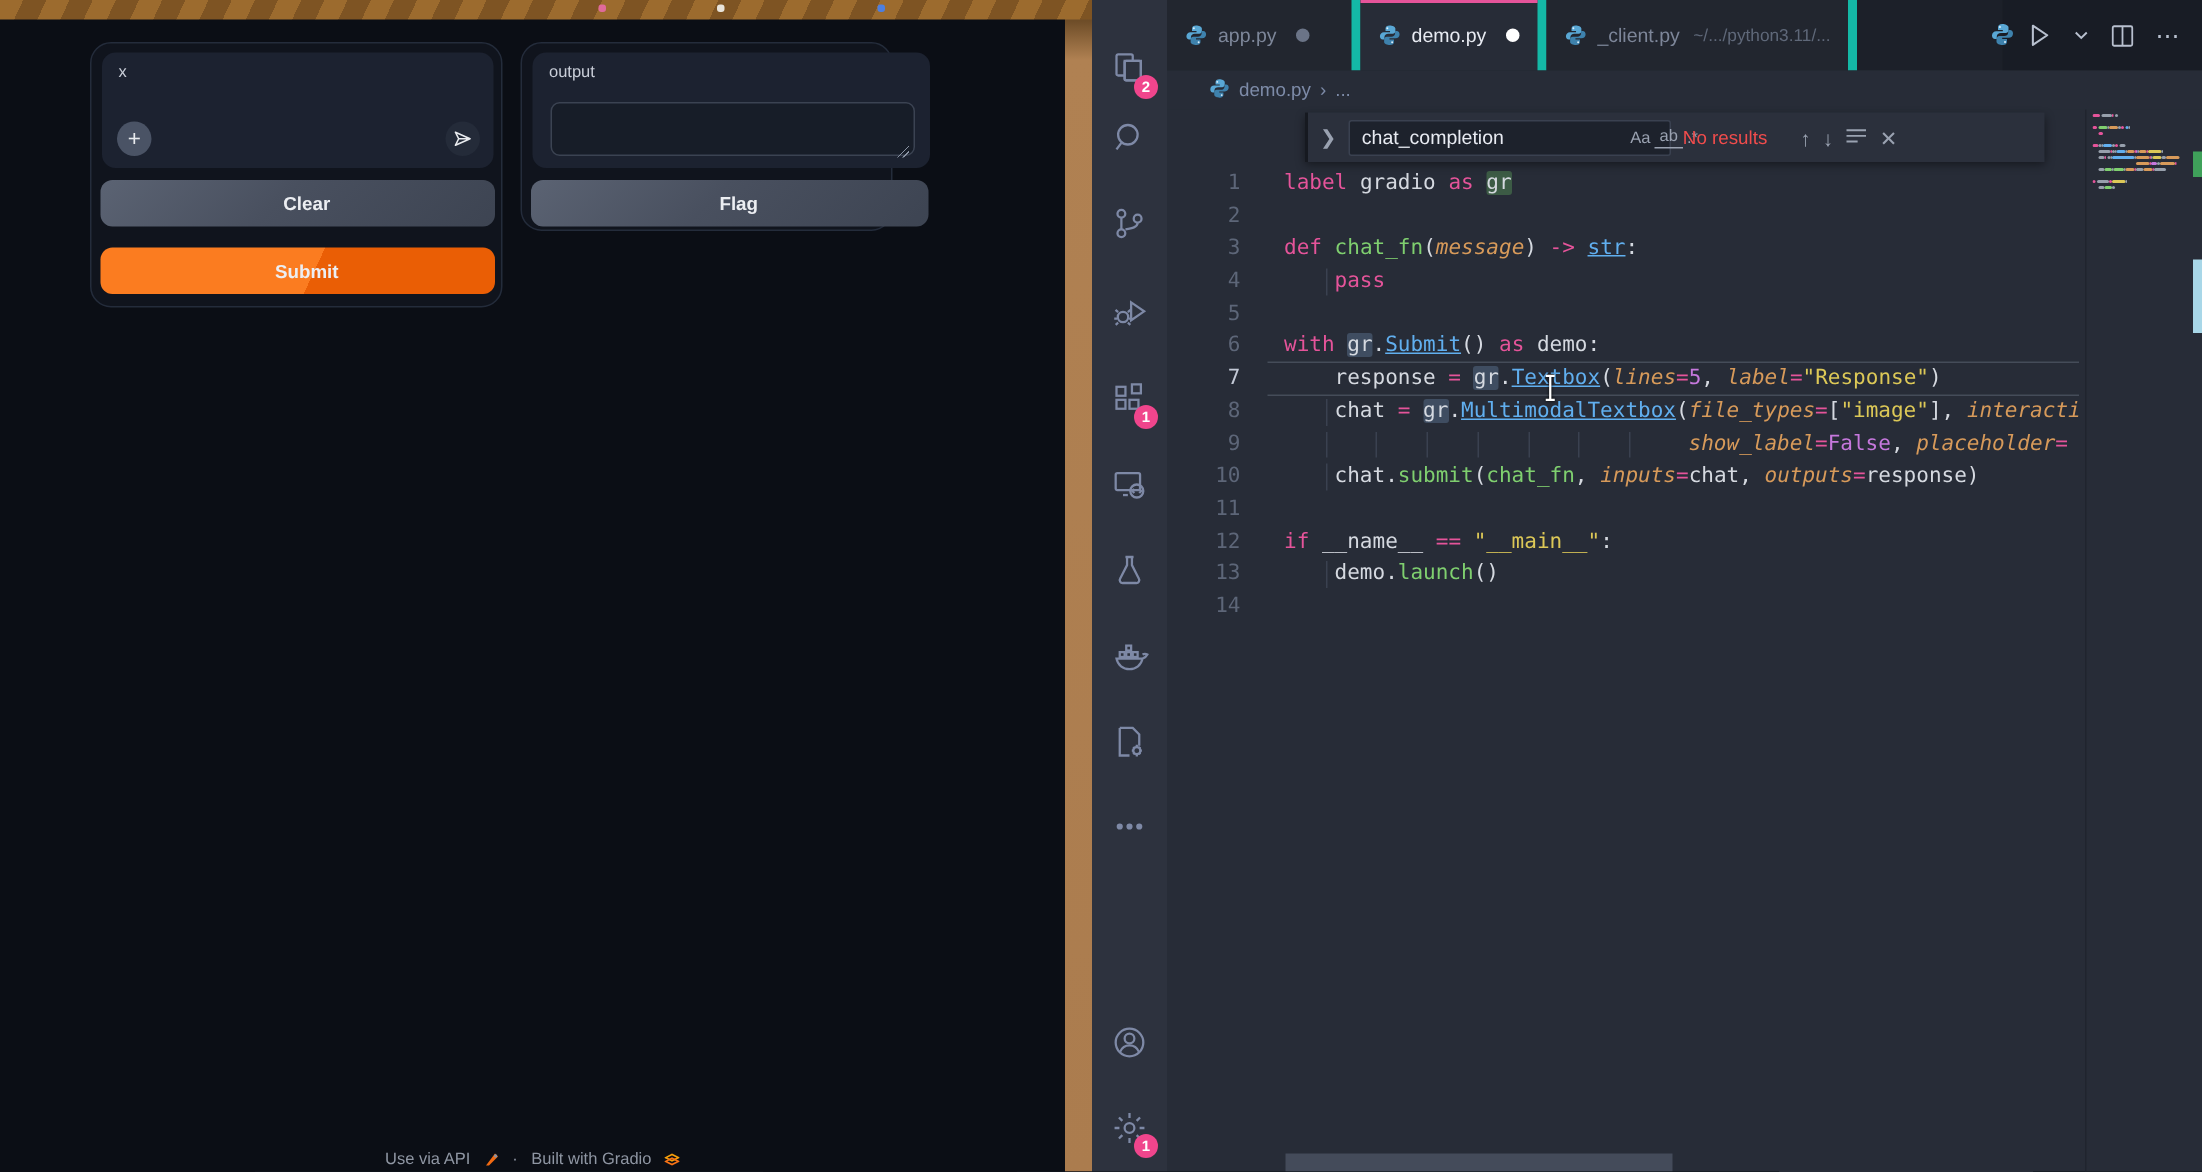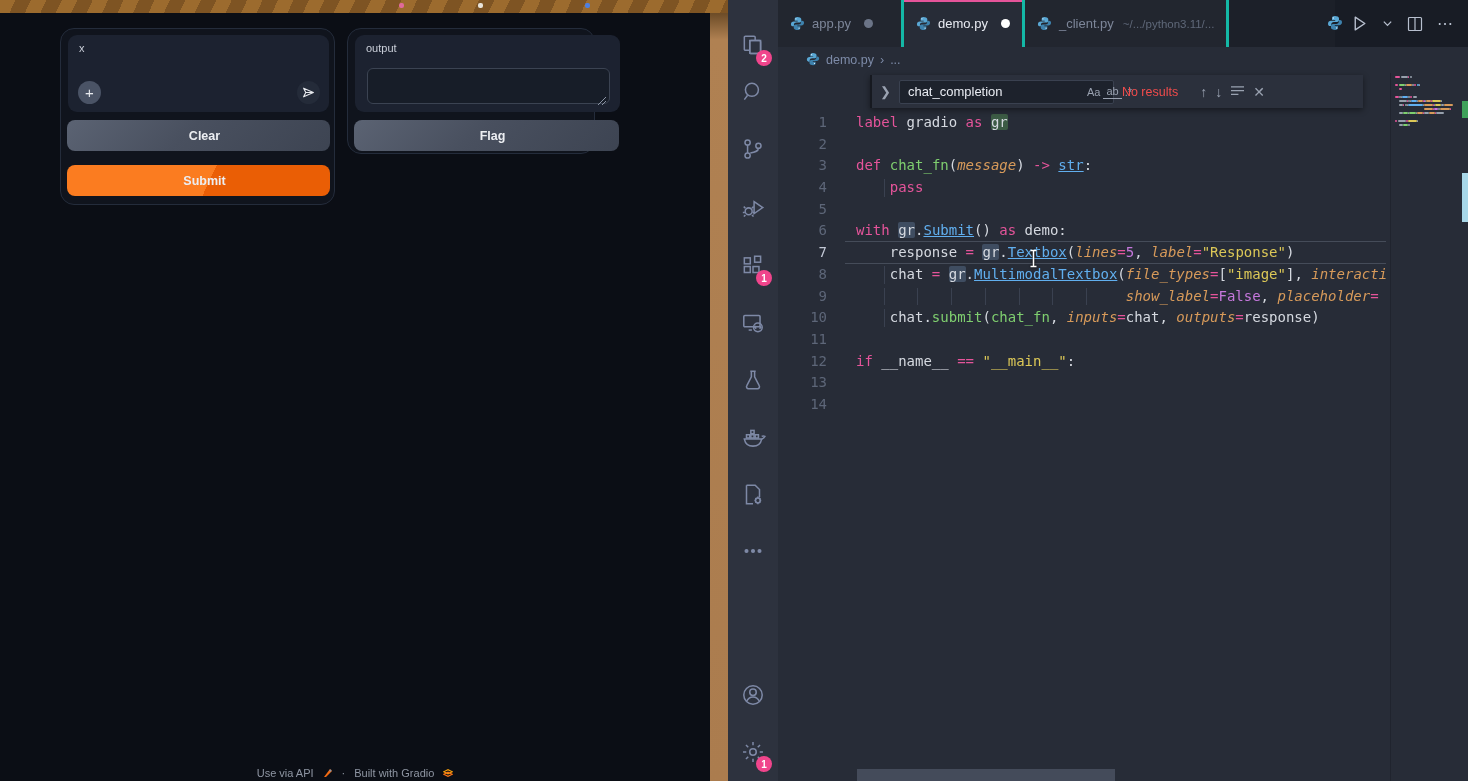--- a/index.html
+++ b/index.html
@@ -38,21 +38,21 @@
   .vscode { position:absolute; left:728px; top:0; width:740px; height:781px; background:#272c37; }
   .activity { position:absolute; left:0; top:0; width:50px; height:781px; background:#2d323e; }
   .act-item { position:absolute; left:0; width:50px; height:48px; display:flex; align-items:center; justify-content:center; color:#7e89a6; }
   .act-item svg { stroke:#7e89a6; fill:none; stroke-width:1.4; }
   .badge { position:absolute; right:6px; bottom:4px; min-width:16px; height:16px; padding:0 4px; border-radius:8px;
     background:#f0458c; color:#fff; font-size:10px; font-weight:bold; display:flex; align-items:center; justify-content:center; }
 
   .editor-col { position:absolute; left:50px; top:0; width:690px; height:781px; }
   .tabbar { position:absolute; left:0; top:0; width:690px; height:47px; background:#1c2029; display:flex; }
   .tab { position:relative; height:47px; display:flex; align-items:center; gap:7px; padding:0 12px;
-    background:#22262f; border-right:3px solid #14b8a6; font-size:13px; color:#7d8699; cursor:pointer; white-space:nowrap; }
+    background:#22262f; border-right:6px solid #14b8a6; font-size:13px; color:#7d8699; cursor:pointer; white-space:nowrap; }
   .tab.active { background:#272c37; color:#e8ebf2; }
   .tab.active::before { content:""; position:absolute; left:0; top:0; right:0; height:2px; background:#e5549a; }
   .tab .desc { font-size:11.5px; color:#5f6879; margin-left:2px; }
   .tab .dot { width:9px; height:9px; border-radius:50%; background:#6b7487; margin-left:6px; }
   .tab.active .dot { background:#fff; }
   .tab-actions { position:absolute; right:0; top:0; height:47px; width:133px; background:#181c25;
     display:flex; align-items:center; justify-content:flex-end; gap:14px; padding:0 14px; color:#b8c0cf; }
   .clipped-py { position:absolute; left:-8px; top:15px; }
   .breadcrumb { position:absolute; left:0; top:47px; width:690px; height:26px; background:#272c37;
     display:flex; align-items:center; gap:6px; padding-left:28px; font-size:12.5px; color:#7d8ba8; }
@@ -330,21 +330,21 @@
             <div class="cl"><span class="ln">3</span><span class="ct"><span class="tk kw">def</span><span class="tk pl"> </span><span class="tk fn">chat_fn</span><span class="tk pl">(</span><span class="tk par">message</span><span class="tk pl">) </span><span class="tk kw">-&gt;</span><span class="tk pl"> </span><span class="tk cls">str</span><span class="tk pl">:</span></span></div>
             <div class="cl"><span class="ln">4</span><span class="ct"><span class="guide" style="left: 27.72px;"></span><span class="tk pl">    </span><span class="tk kw">pass</span></span></div>
             <div class="cl"><span class="ln">5</span><span class="ct"></span></div>
             <div class="cl"><span class="ln">6</span><span class="ct"><span class="tk kw">with</span><span class="tk pl"> </span><span class="tk hlw">gr</span><span class="tk pl">.</span><span class="tk cls">Submit</span><span class="tk pl">() </span><span class="tk kw">as</span><span class="tk pl"> demo:</span></span></div>
             <div class="cl current"><span class="ln">7</span><span class="ct"><span class="tk pl">    response </span><span class="tk kw">=</span><span class="tk pl"> </span><span class="tk hlw">gr</span><span class="tk pl">.</span><span class="tk cls">Textbox</span><span class="tk pl">(</span><span class="tk par">lines</span><span class="tk kw">=</span><span class="tk num">5</span><span class="tk pl">, </span><span class="tk par">label</span><span class="tk kw">=</span><span class="tk str">"Response"</span><span class="tk pl">)</span></span></div>
             <div class="cl"><span class="ln">8</span><span class="ct"><span class="guide" style="left: 27.72px;"></span><span class="tk pl">    chat </span><span class="tk kw">=</span><span class="tk pl"> </span><span class="tk hlw">gr</span><span class="tk pl">.</span><span class="tk cls">MultimodalTextbox</span><span class="tk pl">(</span><span class="tk par">file_types</span><span class="tk kw">=</span><span class="tk pl">[</span><span class="tk str">"image"</span><span class="tk pl">], </span><span class="tk par">interactive</span></span></div>
             <div class="cl"><span class="ln">9</span><span class="ct"><span class="guide" style="left: 27.72px;"></span><span class="guide" style="left: 61.44px;"></span><span class="guide" style="left: 95.16px;"></span><span class="guide" style="left: 128.88px;"></span><span class="guide" style="left: 162.6px;"></span><span class="guide" style="left: 196.32px;"></span><span class="guide" style="left: 230.04px;"></span><span class="tk pl">                                </span><span class="tk par">show_label</span><span class="tk kw">=</span><span class="tk num">False</span><span class="tk pl">, </span><span class="tk par">placeholder</span><span class="tk kw">=</span></span></div>
             <div class="cl"><span class="ln">10</span><span class="ct"><span class="guide" style="left: 27.72px;"></span><span class="tk pl">    chat.</span><span class="tk fn">submit</span><span class="tk pl">(</span><span class="tk fn">chat_fn</span><span class="tk pl">, </span><span class="tk par">inputs</span><span class="tk kw">=</span><span class="tk pl">chat, </span><span class="tk par">outputs</span><span class="tk kw">=</span><span class="tk pl">response)</span></span></div>
             <div class="cl"><span class="ln">11</span><span class="ct"></span></div>
             <div class="cl"><span class="ln">12</span><span class="ct"><span class="tk kw">if</span><span class="tk pl"> __name__ </span><span class="tk kw">==</span><span class="tk pl"> </span><span class="tk str">"__main__"</span><span class="tk pl">:</span></span></div>
-            <div class="cl"><span class="ln">13</span></div>
+            <div class="cl"><span class="ln">13</span><span class="ct"><span class="guide" style="left: 27.72px;"></span><span class="tk pl">    demo.</span><span class="tk fn">launch</span><span class="tk pl">()</span></span></div>
             <div class="cl"><span class="ln">14</span><span class="ct"></span></div>
           </div>
 
         <div class="minimap" id="minimap">
             <div class="mm-line"><i style="width: 5.4px; background: rgb(229, 84, 154);"></i><i style="width: 0.9px;"></i><i style="width: 6.3px; background: rgb(151, 160, 172);"></i><i style="width: 1.8px; background: rgb(229, 84, 154);"></i><i style="width: 0.9px;"></i><i style="width: 1.8px; background: rgb(151, 160, 172);"></i></div>
             <div class="mm-line"></div>
             <div class="mm-line"><i style="width: 2.7px; background: rgb(229, 84, 154);"></i><i style="width: 0.9px;"></i><i style="width: 6.3px; background: rgb(127, 207, 111);"></i><i style="width: 0.9px; background: rgb(151, 160, 172);"></i><i style="width: 6.3px; background: rgb(215, 154, 90);"></i><i style="width: 1.8px; background: rgb(151, 160, 172);"></i><i style="width: 1.8px; background: rgb(229, 84, 154);"></i><i style="width: 0.9px;"></i><i style="width: 2.7px; background: rgb(97, 175, 239);"></i><i style="width: 0.9px; background: rgb(151, 160, 172);"></i></div>
             <div class="mm-line"><i style="width: 3.6px;"></i><i style="width: 3.6px; background: rgb(229, 84, 154);"></i></div>
             <div class="mm-line"></div>
             <div class="mm-line"><i style="width: 3.6px; background: rgb(229, 84, 154);"></i><i style="width: 0.9px;"></i><i style="width: 1.8px; background: rgb(151, 160, 172);"></i><i style="width: 0.9px; background: rgb(151, 160, 172);"></i><i style="width: 5.4px; background: rgb(97, 175, 239);"></i><i style="width: 2.7px; background: rgb(151, 160, 172);"></i><i style="width: 1.8px; background: rgb(229, 84, 154);"></i><i style="width: 0.9px;"></i><i style="width: 4.5px; background: rgb(151, 160, 172);"></i></div>

